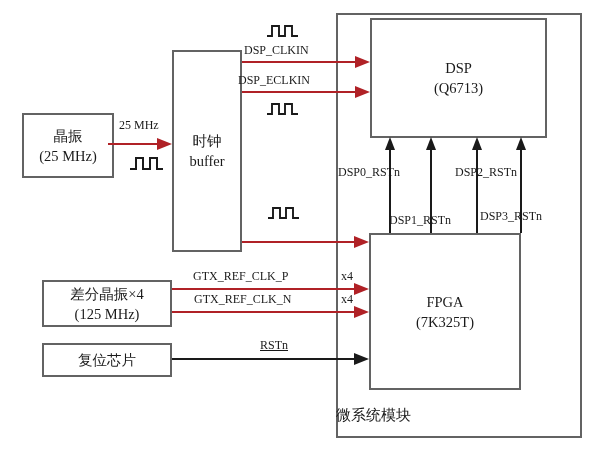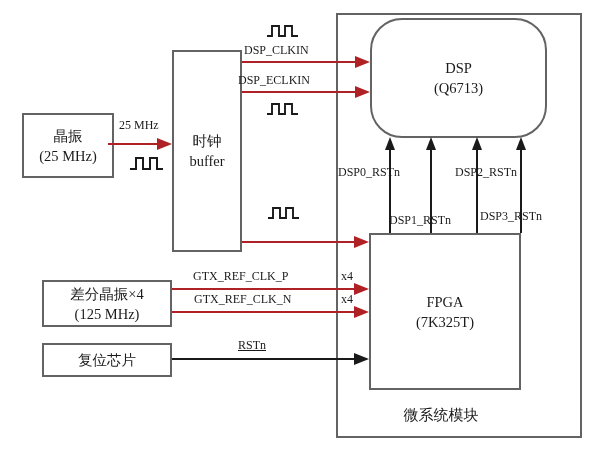--- a/index.html
+++ b/index.html
@@ -33,33 +33,33 @@
   .wave{position:absolute;z-index:5;}
   .red{background:#b02126;}
   .black{background:#1a1a1a;}
 </style>
 </head>
 <body>
 
 <div class="stage">
 
   <div class="outer-box" style="left:336px;top:13px;width:246px;height:425px;"></div>
-  <div class="lbl lbl-cn" style="left:318px;top:407px;width:246px;text-align:center;">微系统模块</div>
+  <div class="lbl lbl-cn" style="left:336px;top:407px;width:246px;text-align:left;">微系统模块</div>
 
   <div class="box" style="left:22px;top:113px;width:92px;height:65px;">
     <div>晶振</div>
     <div>(25 MHz)</div>
   </div>
 
   <div class="box" style="left:172px;top:50px;width:70px;height:202px;">
     <div>时钟</div>
     <div>buffer</div>
   </div>
 
-  <div class="box" style="left:370px;top:18px;width:177px;height:120px;border-radius:32px;">
+  <div class="box" style="left:370px;top:18px;width:177px;height:120px;">
     <div>DSP</div>
     <div>(Q6713)</div>
   </div>
 
   <div class="box" style="left:369px;top:233px;width:152px;height:157px;">
     <div>FPGA</div>
     <div>(7K325T)</div>
   </div>
 
   <div class="box" style="left:42px;top:280px;width:130px;height:47px;">
@@ -91,21 +91,21 @@
   <div class="lbl" style="left:193px;top:270px;">GTX_REF_CLK_P</div>
   <div class="lbl" style="left:341px;top:270px;">x4</div>
 
   <div class="hline red" style="left:172px;top:311px;width:183px;"></div>
   <div class="head-right" style="left:354px;top:306px;border-left:15px solid #b02126;"></div>
   <div class="lbl" style="left:194px;top:293px;">GTX_REF_CLK_N</div>
   <div class="lbl" style="left:341px;top:293px;">x4</div>
 
   <div class="hline black" style="left:172px;top:358px;width:183px;"></div>
   <div class="head-right" style="left:354px;top:353px;border-left:15px solid #1a1a1a;"></div>
-  <div class="lbl" style="left:238px;top:339px;text-decoration:underline;">RSTn</div>
+  <div class="lbl" style="left:260px;top:339px;text-decoration:underline;">RSTn</div>
 
   <div class="vline" style="left:389px;top:148px;height:85px;"></div>
   <div class="head-up" style="left:385px;top:137px;"></div>
 
   <div class="vline" style="left:430px;top:148px;height:85px;"></div>
   <div class="head-up" style="left:426px;top:137px;"></div>
 
   <div class="vline" style="left:476px;top:148px;height:85px;"></div>
   <div class="head-up" style="left:472px;top:137px;"></div>
 

